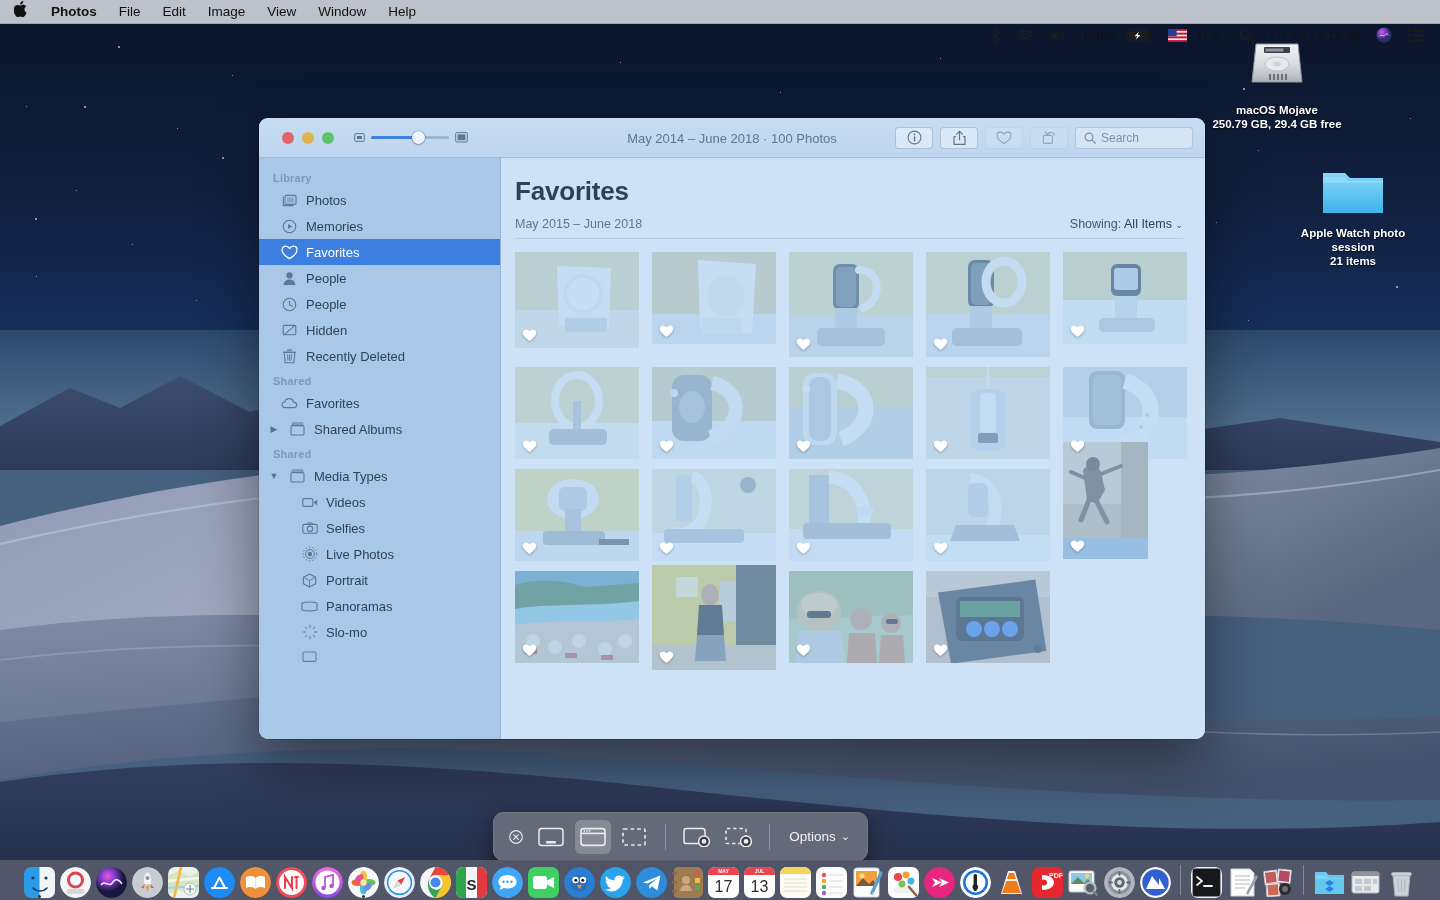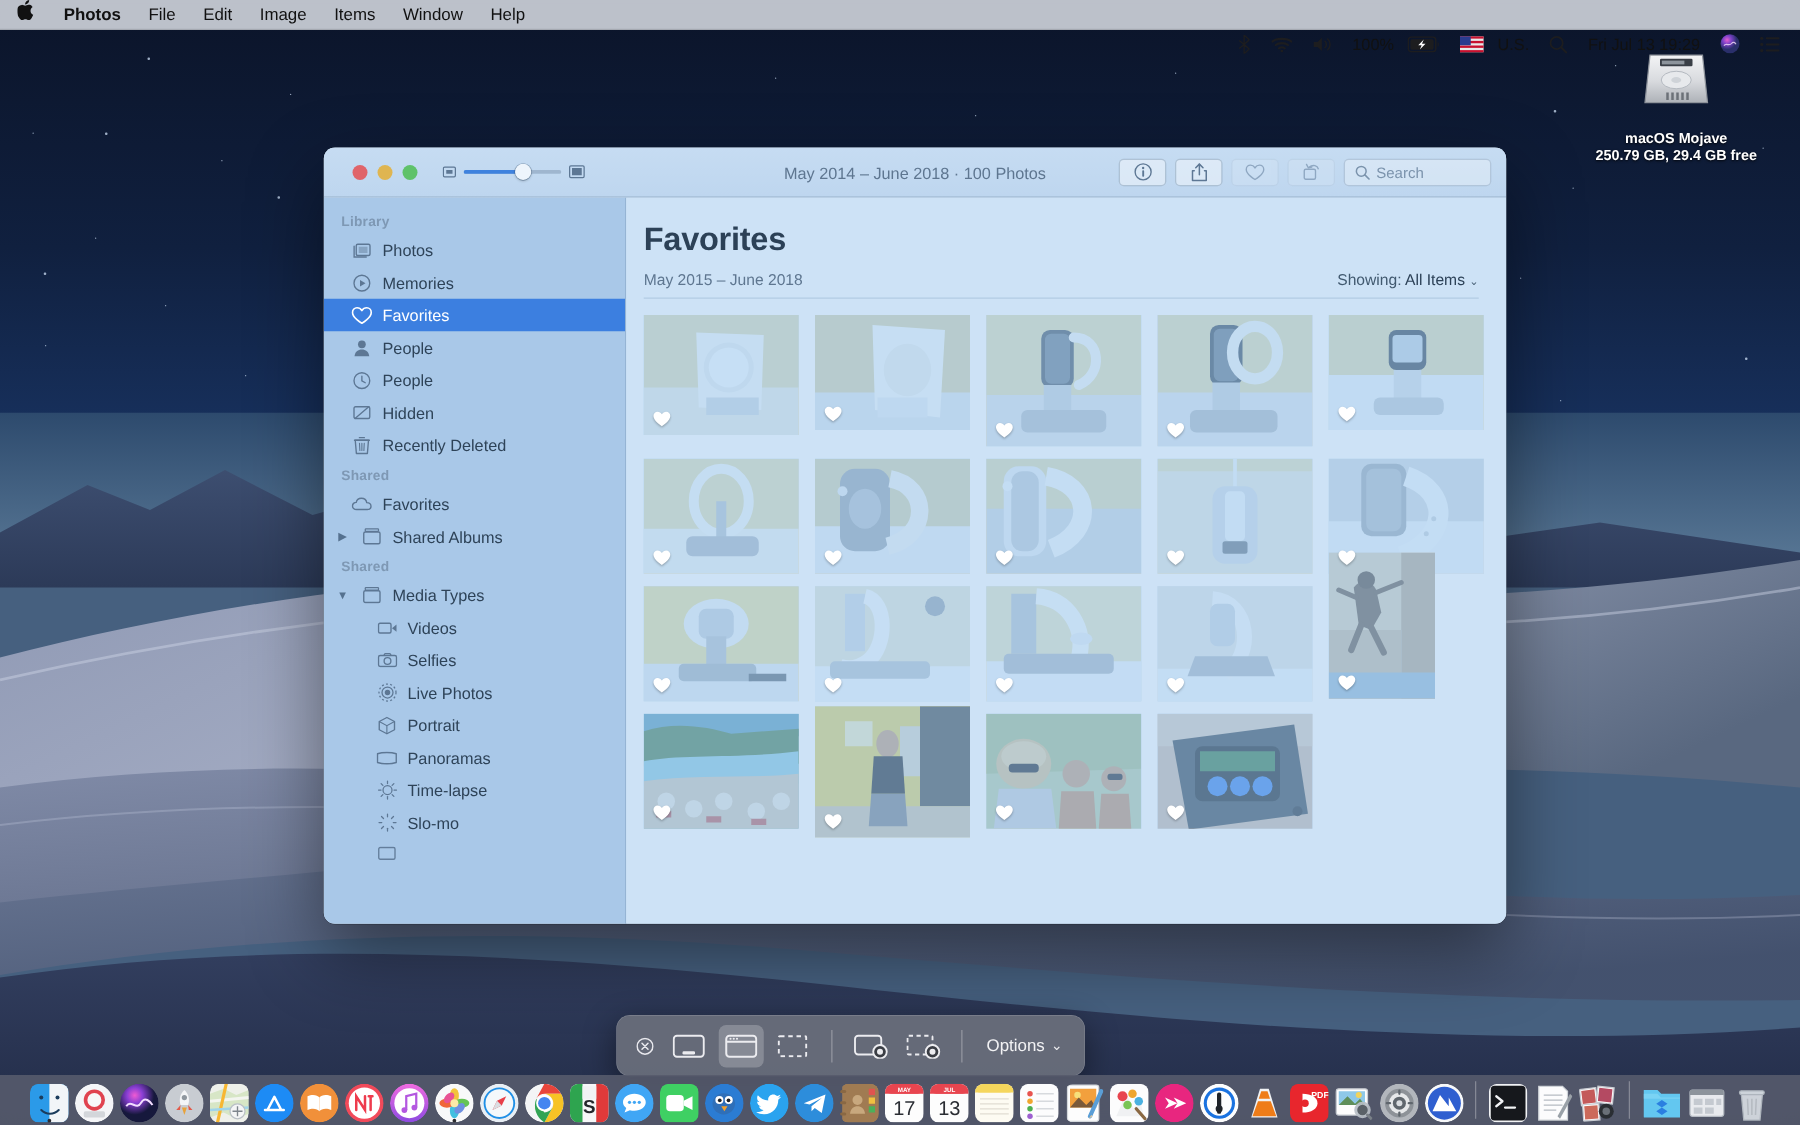--- a/index.html
+++ b/index.html
@@ -319,21 +319,21 @@
     <div class="left">
       <div class="mb-item apple">
         <svg width="14" height="16" viewBox="0 0 14 16" aria-hidden="true">
             <path fill="#111" d="M9.3 0c.1.9-.26 1.8-.82 2.45-.56.66-1.47 1.17-2.35 1.1-.12-.86.3-1.77.82-2.33C7.5.5 8.5.05 9.3 0zm2.86 5.6c-.1.06-1.76 1.02-1.74 3.02.02 2.4 2.1 3.2 2.12 3.2-.02.06-.33 1.16-1.1 2.3-.66.98-1.35 1.96-2.44 1.98-1.07.02-1.42-.63-2.65-.63-1.23 0-1.62.61-2.63.65-1.05.04-1.85-1.06-2.52-2.04C-.18 12.06-1.2 8.4.2 5.93c.7-1.23 1.95-2.01 3.3-2.03 1.03-.02 2 .7 2.63.7.63 0 1.81-.86 3.05-.74.52.02 1.98.21 2.92 1.58-.08.05-.05.03-.94.16z"></path>
           </svg>
       </div>
       <div class="mb-item bold">Photos</div>
       <div class="mb-item">File</div>
       <div class="mb-item">Edit</div>
       <div class="mb-item">Image</div>
-      <div class="mb-item">Items</div>
+      <div class="mb-item">View</div>
       <div class="mb-item">Window</div>
       <div class="mb-item">Help</div>
     </div>
 
     <div class="right">
       <div class="mb-status">
         <svg width="11" height="15" viewBox="0 0 11 15">
             <path d="M5.3 0 L9.3 3.8 5.3 7.5 5.3 0 Z M5.3 7.5 L9.3 11.2 5.3 15 5.3 7.5 Z M1.4 4.4 L9 10.8 M9 4.4 L1.4 10.8" stroke="#1d1d1f" stroke-width="1.1" fill="none" stroke-linejoin="round"></path>
           </svg>
       </div>
@@ -402,21 +402,21 @@
               <circle cx="1.4" cy="6.5" r="1.3"></circle>
               <rect x="4.6" y="5.7" width="11" height="1.6" rx=".8"></rect>
               <circle cx="1.4" cy="11.4" r="1.3"></circle>
               <rect x="4.6" y="10.6" width="11" height="1.6" rx=".8"></rect>
             </g>
           </svg>
       </div>
     </div>
   </div>
 
-  <div class="desk-icon" style="left:1276px; top:32px;">
+  <div class="desk-icon" style="left:1212px; top:32px;">
     <span class="glyph">
       <svg width="62" height="62" viewBox="0 0 62 62">
         <defs>
             <linearGradient id="hdg" x1="0" y1="0" x2="0" y2="1">
               <stop offset="0%" stop-color="#f3f4f6"></stop>
               <stop offset="55%" stop-color="#d8dade"></stop>
               <stop offset="100%" stop-color="#aeb2b8"></stop>
             </linearGradient>
           </defs>
         <path d="M10 12 L52 12 L56 50 L6 50 Z" fill="url(#hdg)" stroke="#8e939b" stroke-width="1"></path>
@@ -430,20 +430,36 @@
             <rect x="31" y="42" width="2" height="6"></rect>
             <rect x="35" y="42" width="2" height="6"></rect>
             <rect x="39" y="42" width="2" height="6"></rect>
           </g>
       </svg>
     </span>
     <span>macOS Mojave</span><br>
     <span class="sub">250.79 GB, 29.4 GB free</span>
   </div>
 
+  <div class="desk-icon" style="left:1288px; top:163px;">
+    <span class="glyph">
+      <svg width="66" height="54" viewBox="0 0 66 54">
+        <defs>
+            <linearGradient id="fdg" x1="0" y1="0" x2="0" y2="1">
+              <stop offset="0%" stop-color="#86d7f8"></stop>
+              <stop offset="100%" stop-color="#3fb4ec"></stop>
+            </linearGradient>
+          </defs>
+        <path d="M3 10 L25 10 L30 15 L63 15 L63 50 L3 50 Z" fill="url(#fdg)"></path>
+        <path d="M3 14 L25 14 L29 18 L63 18 L63 20 L3 20 Z" fill="#9fe0fa" opacity=".55"></path>
+      </svg>
+    </span>
+    <span>Apple Watch photo session</span><br>
+    <span class="sub">21 items</span>
+  </div>
 
   <div id="photos-window">
 
     <div id="titlebar">
       <div class="traffic">
         <span class="tl red"></span>
         <span class="tl yellow"></span>
         <span class="tl green"></span>
       </div>
 
@@ -662,38 +678,20 @@
 
         <div class="sb-row indent">
           <span class="sb-ic">
               <svg width="17" height="11" viewBox="0 0 17 11">
                 <path d="M1 2 C5 .6 12 .6 16 2 L16 9 C12 10.4 5 10.4 1 9 Z" stroke="currentColor" stroke-width="1.1" fill="none" stroke-linejoin="round"></path>
               </svg>
             </span>
           <span>Panoramas</span>
         </div>
 
-        <div class="sb-row indent">
-          <span class="sb-ic">
-              <svg width="16" height="16" viewBox="0 0 16 16">
-                <circle cx="8" cy="8" r="3.6" stroke="currentColor" stroke-width="1" fill="none"></circle>
-                <g stroke="currentColor" stroke-width="1" stroke-linecap="round">
-                  <path d="M8 .8 L8 2.8"></path>
-                  <path d="M8 13.2 L8 15.2"></path>
-                  <path d="M.8 8 L2.8 8"></path>
-                  <path d="M13.2 8 L15.2 8"></path>
-                  <path d="M2.9 2.9 L4.3 4.3"></path>
-                  <path d="M11.7 11.7 L13.1 13.1"></path>
-                  <path d="M13.1 2.9 L11.7 4.3"></path>
-                  <path d="M4.3 11.7 L2.9 13.1"></path>
-                </g>
-              </svg>
-            </span>
-          <span>Time-lapse</span>
-        </div>
 
         <div class="sb-row indent">
           <span class="sb-ic">
               <svg width="16" height="16" viewBox="0 0 16 16">
                 <g stroke="currentColor" stroke-width="1" stroke-linecap="round">
                   <path d="M8 1.2 L8 3.4"></path>
                   <path d="M8 12.6 L8 14.8"></path>
                   <path d="M1.2 8 L3.4 8"></path>
                   <path d="M12.6 8 L14.8 8"></path>
                   <path d="M3.2 3.2 L4.8 4.8"></path>

